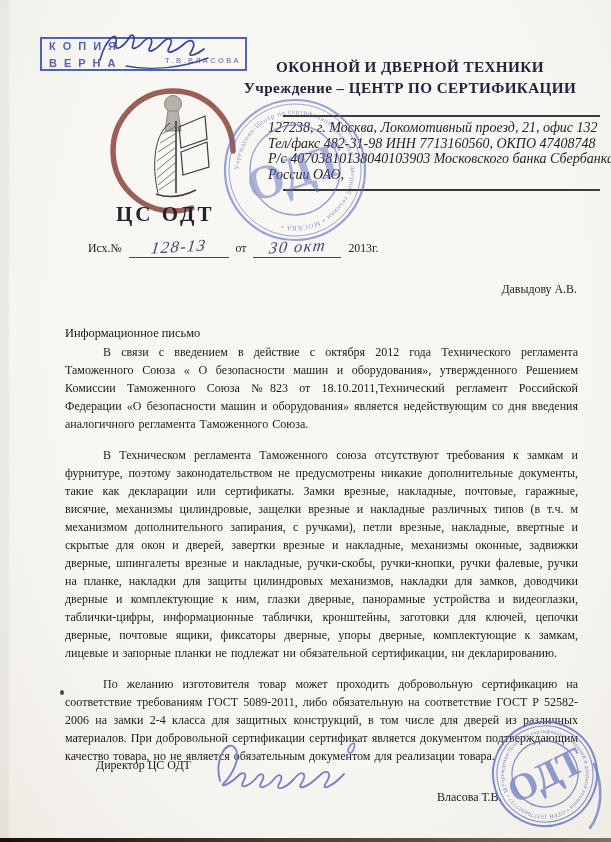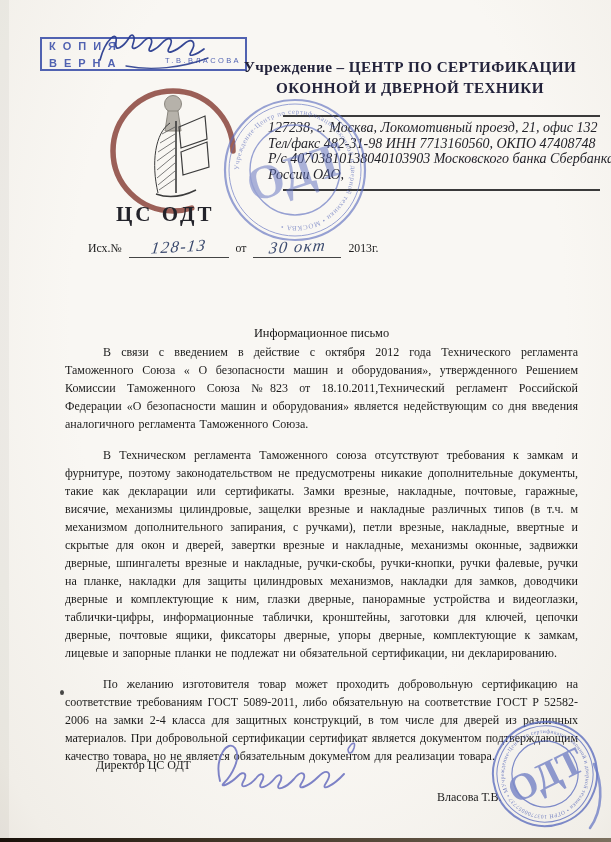--- a/index.html
+++ b/index.html
@@ -44,21 +44,21 @@
     font-style:italic;color:#3b4a6e;font-size:16.5px;letter-spacing:1.5px;
     display:inline-block;transform:rotate(-3deg) skewX(-10deg);
   }
   .uline{display:inline-block;border-bottom:1.3px solid #444;text-align:center;margin:0 4px;}
   .uline.num{width:100px;}
   .uline.date{width:88px;}
   
   .recipient{position:absolute;left:350px;top:265px;width:230px;font-size:11.9px;color:#1c1c1c;}
   .recipient .r2{margin-top:17px;text-align:right;padding-right:3px;}
   
-  .letter-title{position:absolute;left:65px;top:326px;width:513px;text-align:center;font-size:12.4px;color:#161616;}
+  .letter-title{position:absolute;left:65px;top:326px;width:513px;text-align:left;font-size:12.4px;color:#161616;}
   .letter-body{position:absolute;left:65px;top:343px;width:513px;}
   .letter-body p{
     margin:0 0 13px 0;font-size:12px;line-height:18px;text-align:justify;
     text-indent:38px;color:#1b1b1b;word-spacing:1px;
   }
   
   .sig-position{position:absolute;left:96px;top:758px;font-size:12px;color:#1b1b1b;}
   .sig-name{position:absolute;left:437px;top:790px;font-size:12px;color:#1b1b1b;}
   .main-sig{position:absolute;left:212px;top:733px;pointer-events:none;}
   .crescent{position:absolute;left:586px;top:762px;pointer-events:none;}
@@ -80,22 +80,22 @@
     <div class="l1">КОПИЯ</div>
     <div class="l2">ВЕРНА</div>
     <div class="nm">Т.В.ВЛАСОВА</div>
   </div>
   <svg class="copy-sig" width="120" height="46" viewBox="0 0 120 46">
     <path d="M4,34 C10,12 22,4 20,16 C18,28 28,20 33,12 C36,6 40,10 37,18 C34,26 42,22 48,15 C54,9 58,13 54,21 C50,29 60,24 66,17 C74,9 78,13 73,22 C69,30 80,25 88,18 C96,11 101,16 95,26 C91,32 100,29 108,23" fill="none" stroke="#2a3d8f" stroke-width="1.7" stroke-linecap="round" opacity=".95"></path>
     <path d="M30,40 C55,45 86,42 112,32" fill="none" stroke="#2a3d8f" stroke-width="1.4" stroke-linecap="round" opacity=".9"></path>
   </svg>
 
   <div class="org-title">
+    <div>ОКОННОЙ И ДВЕРНОЙ ТЕХНИКИ</div>
     <div>Учреждение – ЦЕНТР ПО  СЕРТИФИКАЦИИ</div>
-    <div>ОКОННОЙ И ДВЕРНОЙ ТЕХНИКИ</div>
   </div>
 
   <div class="rule rule-top"></div>
 
   <div class="contacts">
     <div>127238,  г. Москва,  Локомотивный проезд, 21, офис 132</div>
     <div>Тел/факс 482-31-98   ИНН 7713160560, ОКПО 47408748</div>
     <div>Р/с 40703810138040103903 Московского банка Сбербанка России ОАО,</div>
   </div>
 
@@ -133,20 +133,21 @@
 
   <div class="ref-line">
     <span>Исх.№</span>
     <span class="uline num"><span class="hw">128-13</span></span>
     <span>от</span>
     <span class="uline date"><span class="hw">30 окт</span></span>
     <span>2013г.</span>
   </div>
 
   <div class="recipient">
+    <div class="r2">Давыдову А.В.</div>
   </div>
 
   <div class="letter-title">Информационное письмо</div>
   <div class="letter-body">
     <p>В связи с введением в действие с октября 2012 года Технического регламента Таможенного Союза « О безопасности машин и оборудования», утвержденного Решением Комиссии Таможенного Союза №823 от 18.10.2011,Технический регламент Российской Федерации «О безопасности машин и оборудования» является недействующим со дня введения аналогичного регламента Таможенного Союза.</p>
     <p>В Техническом регламента Таможенного союза отсутствуют требования к замкам и фурнитуре, поэтому законодательством не предусмотрены никакие дополнительные документы, такие как декларации или сертификаты. Замки врезные, накладные, почтовые, гаражные, висячие, механизмы цилиндровые, защелки врезные и накладные различных типов (в т.ч. м механизмом дополнительного запирания, с ручками), петли врезные, накладные, ввертные и скрытые для окон и дверей, завертки врезные и накладные, механизмы оконные, задвижки дверные, шпингалеты врезные и накладные, ручки-скобы, ручки-кнопки, ручки фалевые, ручки на планке, накладки для защиты цилиндровых механизмов, накладки для замков, доводчики дверные и комплектующие к ним, глазки дверные, панорамные устройства и видеоглазки, таблички-цифры, информационные таблички, кронштейны, заготовки для ключей, цепочки дверные, почтовые ящики, фиксаторы дверные, упоры дверные, комплектующие к замкам, лицевые и запорные планки не подлежат ни обязательной сертификации, ни декларированию.</p>
     <p>По желанию изготовителя товар может проходить добровольную сертификацию на соответствие требованиям ГОСТ 5089-2011, либо обязательную на соответствие ГОСТ Р 52582-2006 на замки 2-4 класса для защитных конструкций, в том числе для дверей из различных материалов. При добровольной сертификации сертификат является документом подтверждающим качество товара, но не является обязательным документом для реализации товара.</p>
   </div>
 
   <div class="sig-position">Директор ЦС ОДТ</div>

